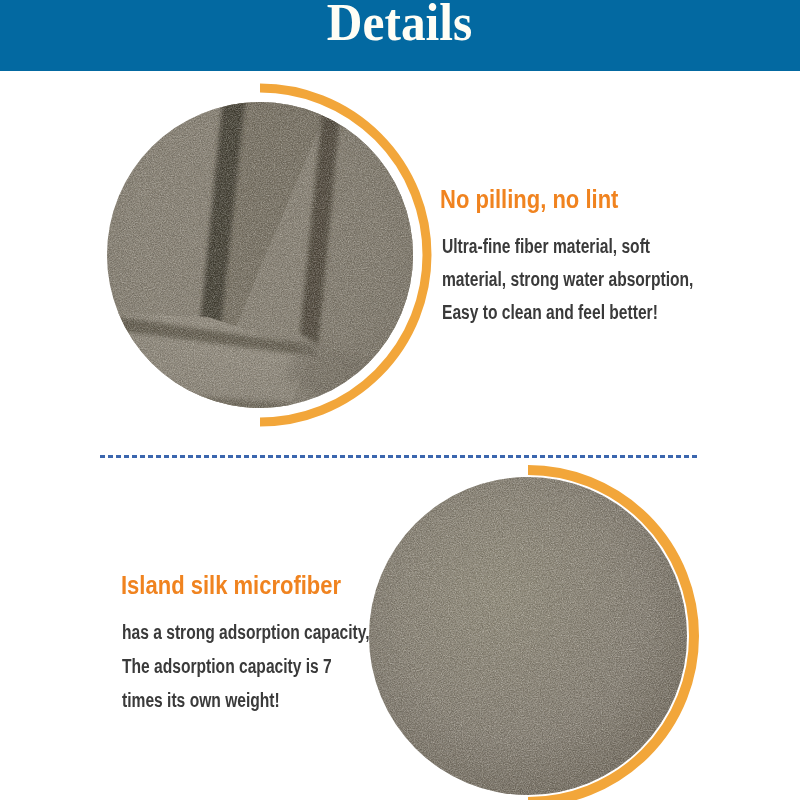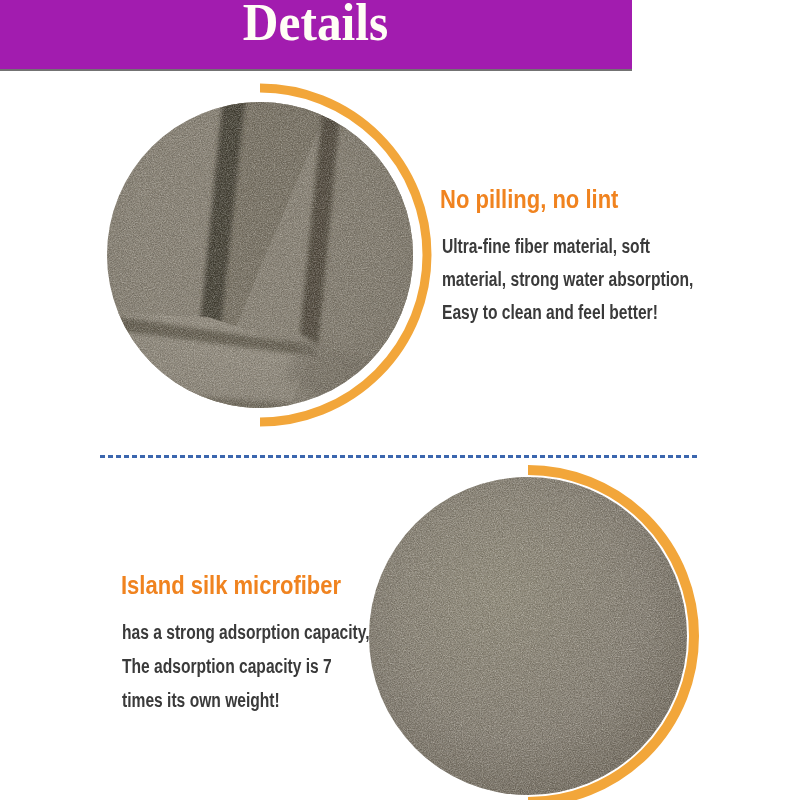--- a/index.html
+++ b/index.html
@@ -2,22 +2,22 @@
 <html><head>
 <meta charset="utf-8">
 <style>
   html,body{margin:0;padding:0;background:#ffffff;}
   .page{
     position:relative;width:800px;height:800px;overflow:hidden;background:#ffffff;
     font-family:"Liberation Sans", sans-serif;
   }
   
   .banner{
-    position:absolute;left:0;top:0;width:632px;height:69px;
-    background:#a21caf;border-bottom:2px solid #737373;
+    position:absolute;left:0;top:0;width:800px;height:69px;
+    background:#0369a1;border-bottom:2px solid #0369a1;
     display:flex;justify-content:center;align-items:flex-start;
   }
   .banner-title{
     font-family:"Liberation Serif", serif;font-weight:bold;
     font-size:52px;line-height:60px;margin-top:-7px;color:#FFFEF5;
     letter-spacing:0px;transform:scaleX(0.95);transform-origin:center top;
   }
   
   .figure{position:absolute;width:364px;height:364px;}
   .fig1{left:78px;top:73px;}

